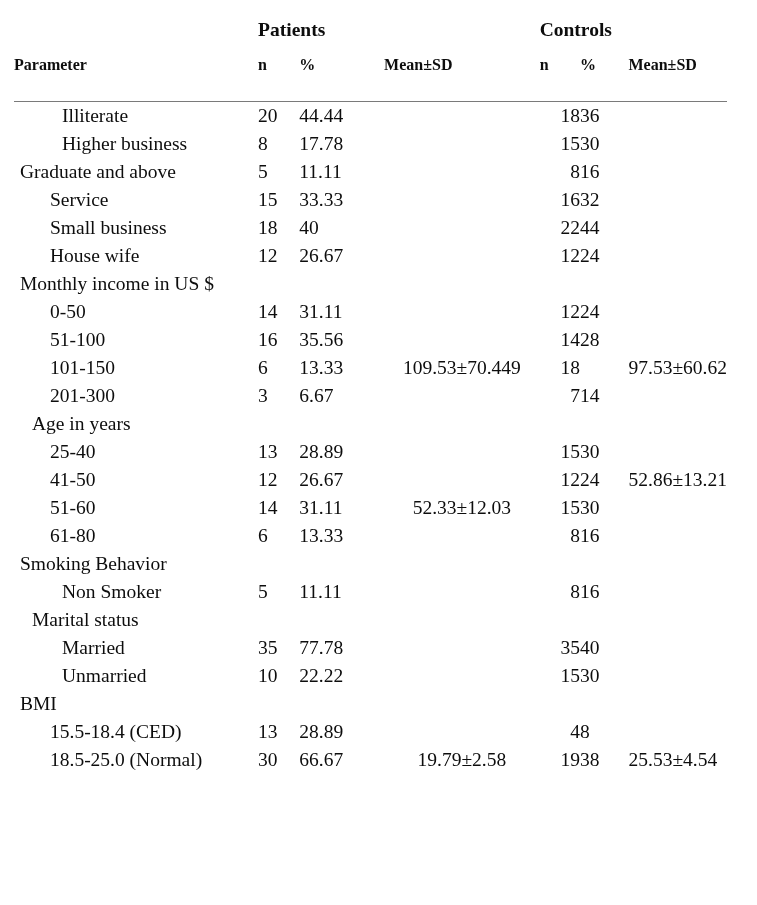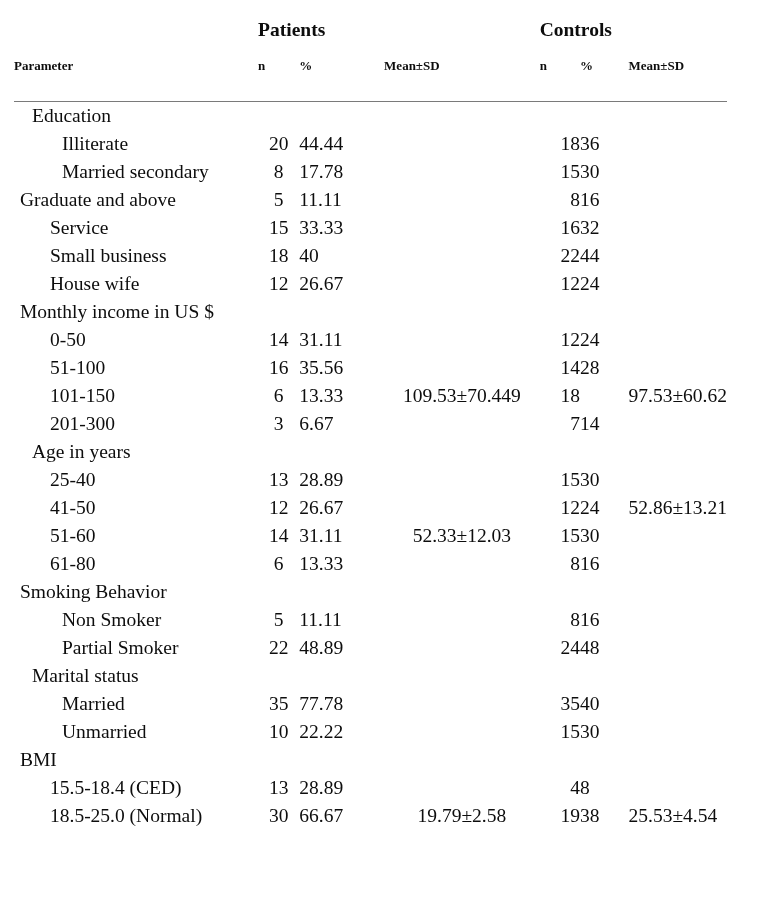--- a/index.html
+++ b/index.html
@@ -63,21 +63,21 @@
     padding-left: 4px;
     border-bottom: 1.3px solid #7a7a7a;
   }
   td.group-blank {
     border-bottom: none;
   }
 
   tr.col-head td {
     height: 34px;
     font-weight: bold;
-    font-size: 13px;
+    font-size: 16px;
     border-bottom: 1.6px solid #7a7a7a;
     padding-bottom: 19px;
   }
   td.h-param { text-align: left; padding-left: 6px; }
   td.h-n     { text-align: left; padding-left: 4px; }
   td.h-pct   { text-align: left; padding-left: 6px; }
   td.h-mean  { text-align: left; }
 
   
   tr.data-row td { height: 28px; }
@@ -92,21 +92,21 @@
 
   td.label {
     text-align: left;
     font-size: 19.5px;
   }
   td.label.lvl-0 { padding-left: 6px; margin-left: 44px; }
   td.label.lvl-1 { padding-left: 48px; }
   td.label.lvl-2 { padding-left: 36px; }
 
   td.num-n {
-    text-align: center;
+    text-align: left;
     padding-right: 4px;
     font-size: 19.5px;
   }
   td.num-pct {
     text-align: left;
     padding-left: 14px;
     font-size: 19.5px;
   }
   td.num-cn {
     text-align: right;
@@ -153,39 +153,30 @@
         <td class="h-n">n</td>
         <td class="h-pct">%</td>
         <td class="h-mean">Mean±SD</td>
         <td class="h-n">n</td>
         <td class="h-pct">%</td>
         <td class="h-mean">Mean±SD</td>
       </tr>
     </thead>
     <tbody id="table-body">
         <tr class="data-row">
-          <td class="cat ind-1">Education</td>
-          <td></td>
-          <td></td>
-          <td></td>
-          <td></td>
-          <td></td>
-          <td></td>
-        </tr>
-        <tr class="data-row">
           <td class="label lvl-1">Illiterate</td>
           <td class="num-n">20</td>
           <td class="num-pct">44.44</td>
           <td class="mean"></td>
           <td class="num-cn">18</td>
           <td class="num-cpct">36</td>
           <td class="cmean"></td>
         </tr>
         <tr class="data-row">
-          <td class="label lvl-1">Married secondary</td>
+          <td class="label lvl-1">Higher business</td>
           <td class="num-n">8</td>
           <td class="num-pct">17.78</td>
           <td class="mean"></td>
           <td class="num-cn">15</td>
           <td class="num-cpct">30</td>
           <td class="cmean"></td>
         </tr>
         <tr class="data-row">
           <td class="label lvl-0">Graduate and above</td>
           <td class="num-n">5</td>
@@ -324,29 +315,20 @@
         <tr class="data-row">
           <td class="label lvl-1">Non Smoker</td>
           <td class="num-n">5</td>
           <td class="num-pct">11.11</td>
           <td class="mean"></td>
           <td class="num-cn">8</td>
           <td class="num-cpct">16</td>
           <td class="cmean"></td>
         </tr>
         <tr class="data-row">
-          <td class="label lvl-1">Partial Smoker</td>
-          <td class="num-n">22</td>
-          <td class="num-pct">48.89</td>
-          <td class="mean"></td>
-          <td class="num-cn">24</td>
-          <td class="num-cpct">48</td>
-          <td class="cmean"></td>
-        </tr>
-        <tr class="data-row">
           <td class="cat ind-1">Marital status</td>
           <td></td>
           <td></td>
           <td></td>
           <td></td>
           <td></td>
           <td></td>
         </tr>
         <tr class="data-row">
           <td class="label lvl-1">Married</td>

